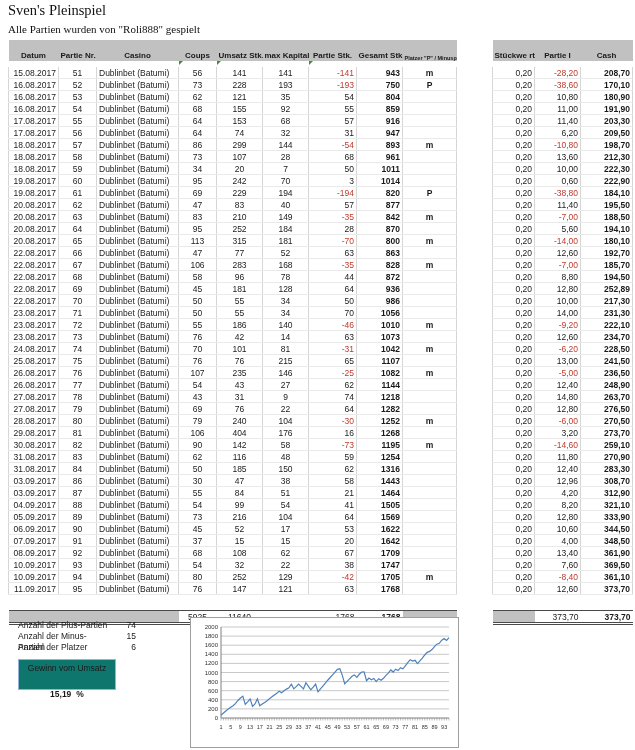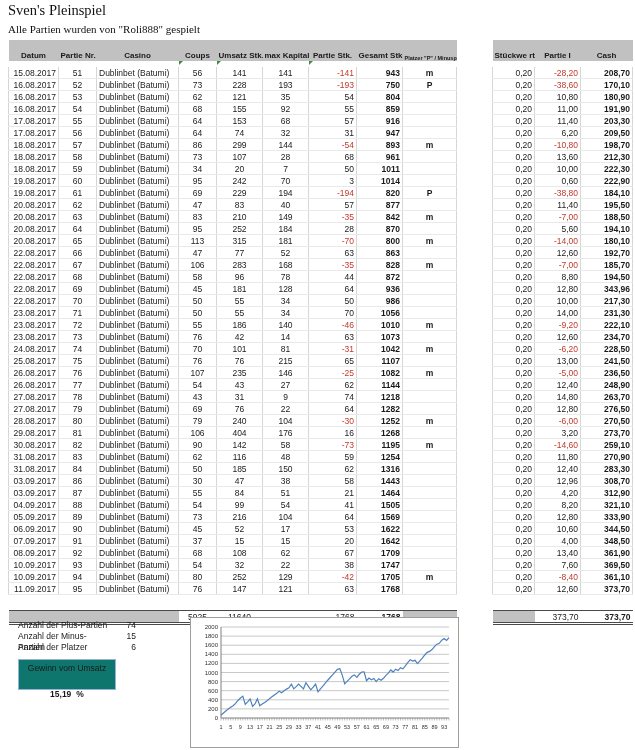--- a/index.html
+++ b/index.html
@@ -426,21 +426,21 @@
         <td class="c-casino">Dublinbet (Batumi)</td>
         <td class="c-coups">45</td>
         <td class="c-umsatz">181</td>
         <td class="c-kapital">128</td>
         <td class="c-partie">64</td>
         <td class="c-gesamt">936</td>
         <td class="c-marker"></td>
         <td class="c-gap"></td>
         <td class="c-stk">0,20</td>
         <td class="c-partiei">12,80</td>
-        <td class="c-cash">343,96</td>
+        <td class="c-cash">252,89</td>
       </tr>
       <tr>
         <td class="c-date">22.08.2017</td>
         <td class="c-nr">70</td>
         <td class="c-casino">Dublinbet (Batumi)</td>
         <td class="c-coups">50</td>
         <td class="c-umsatz">55</td>
         <td class="c-kapital">34</td>
         <td class="c-partie">50</td>
         <td class="c-gesamt">986</td>

